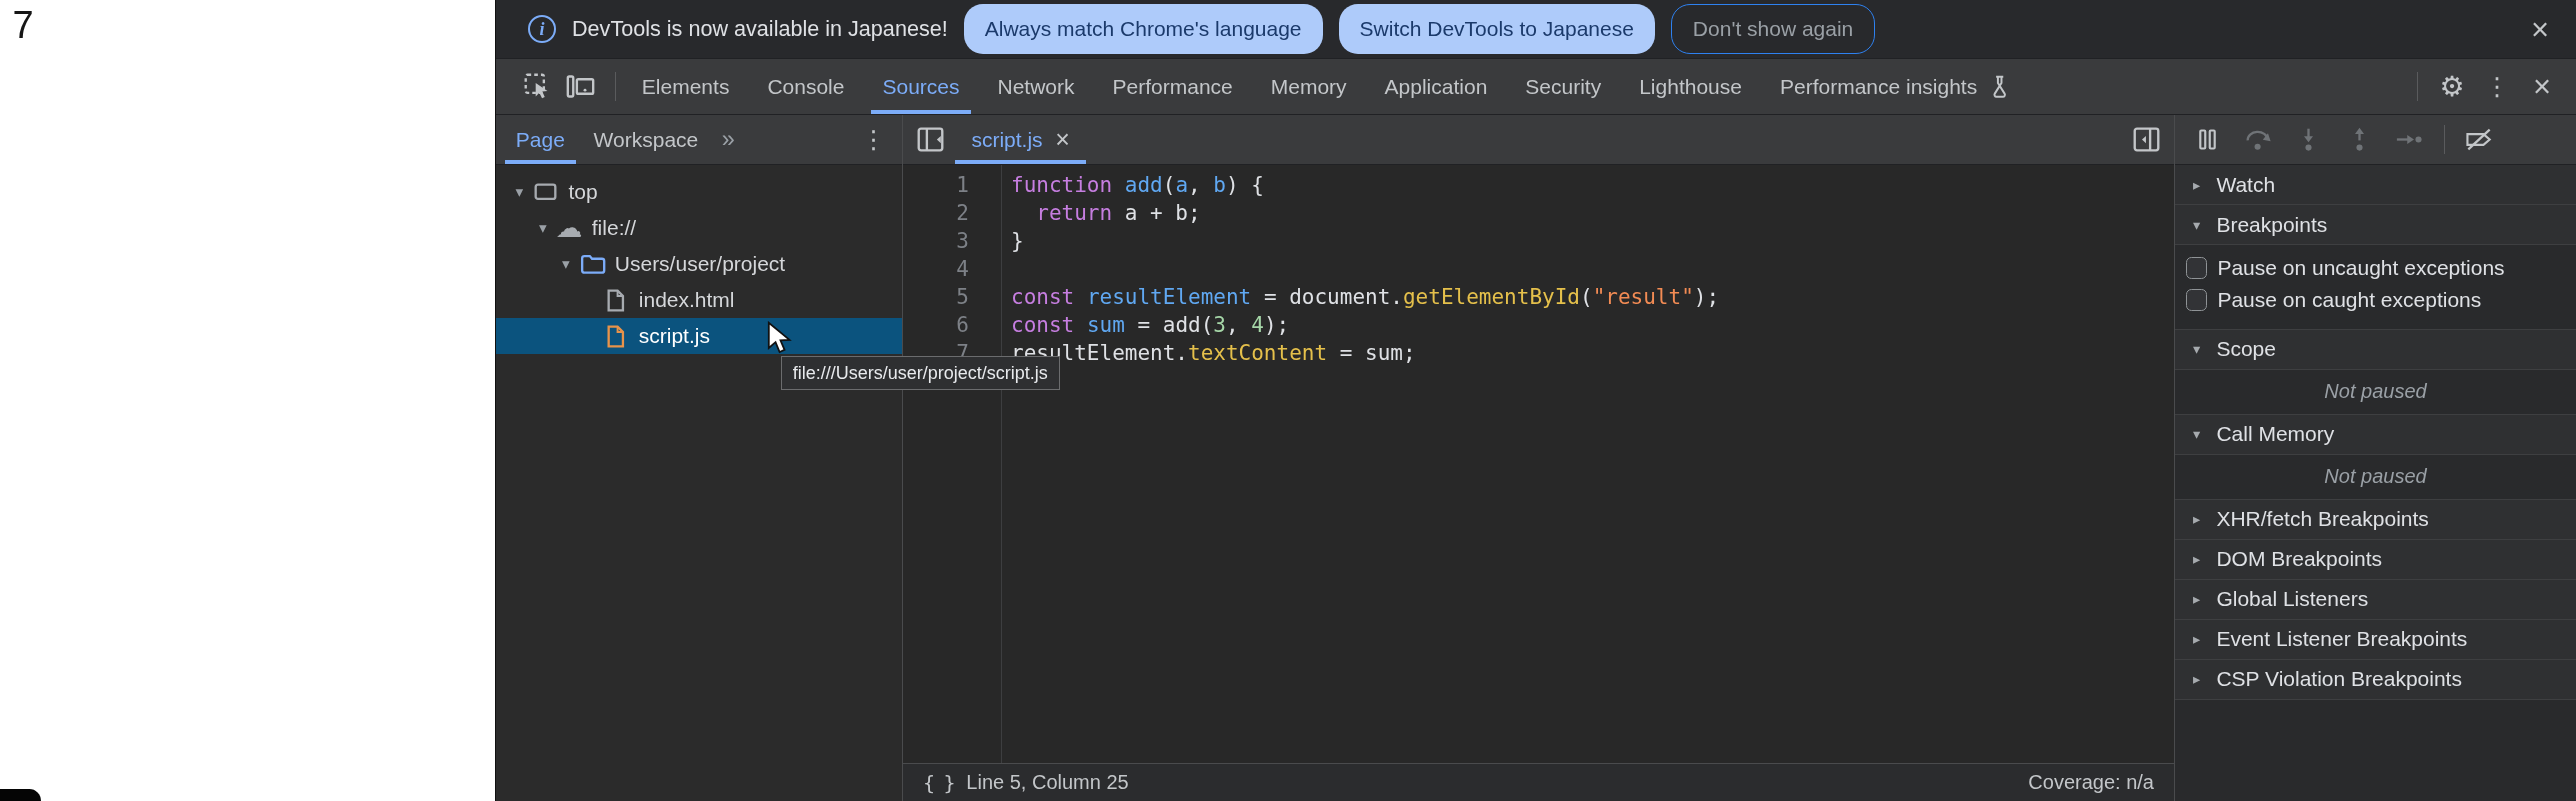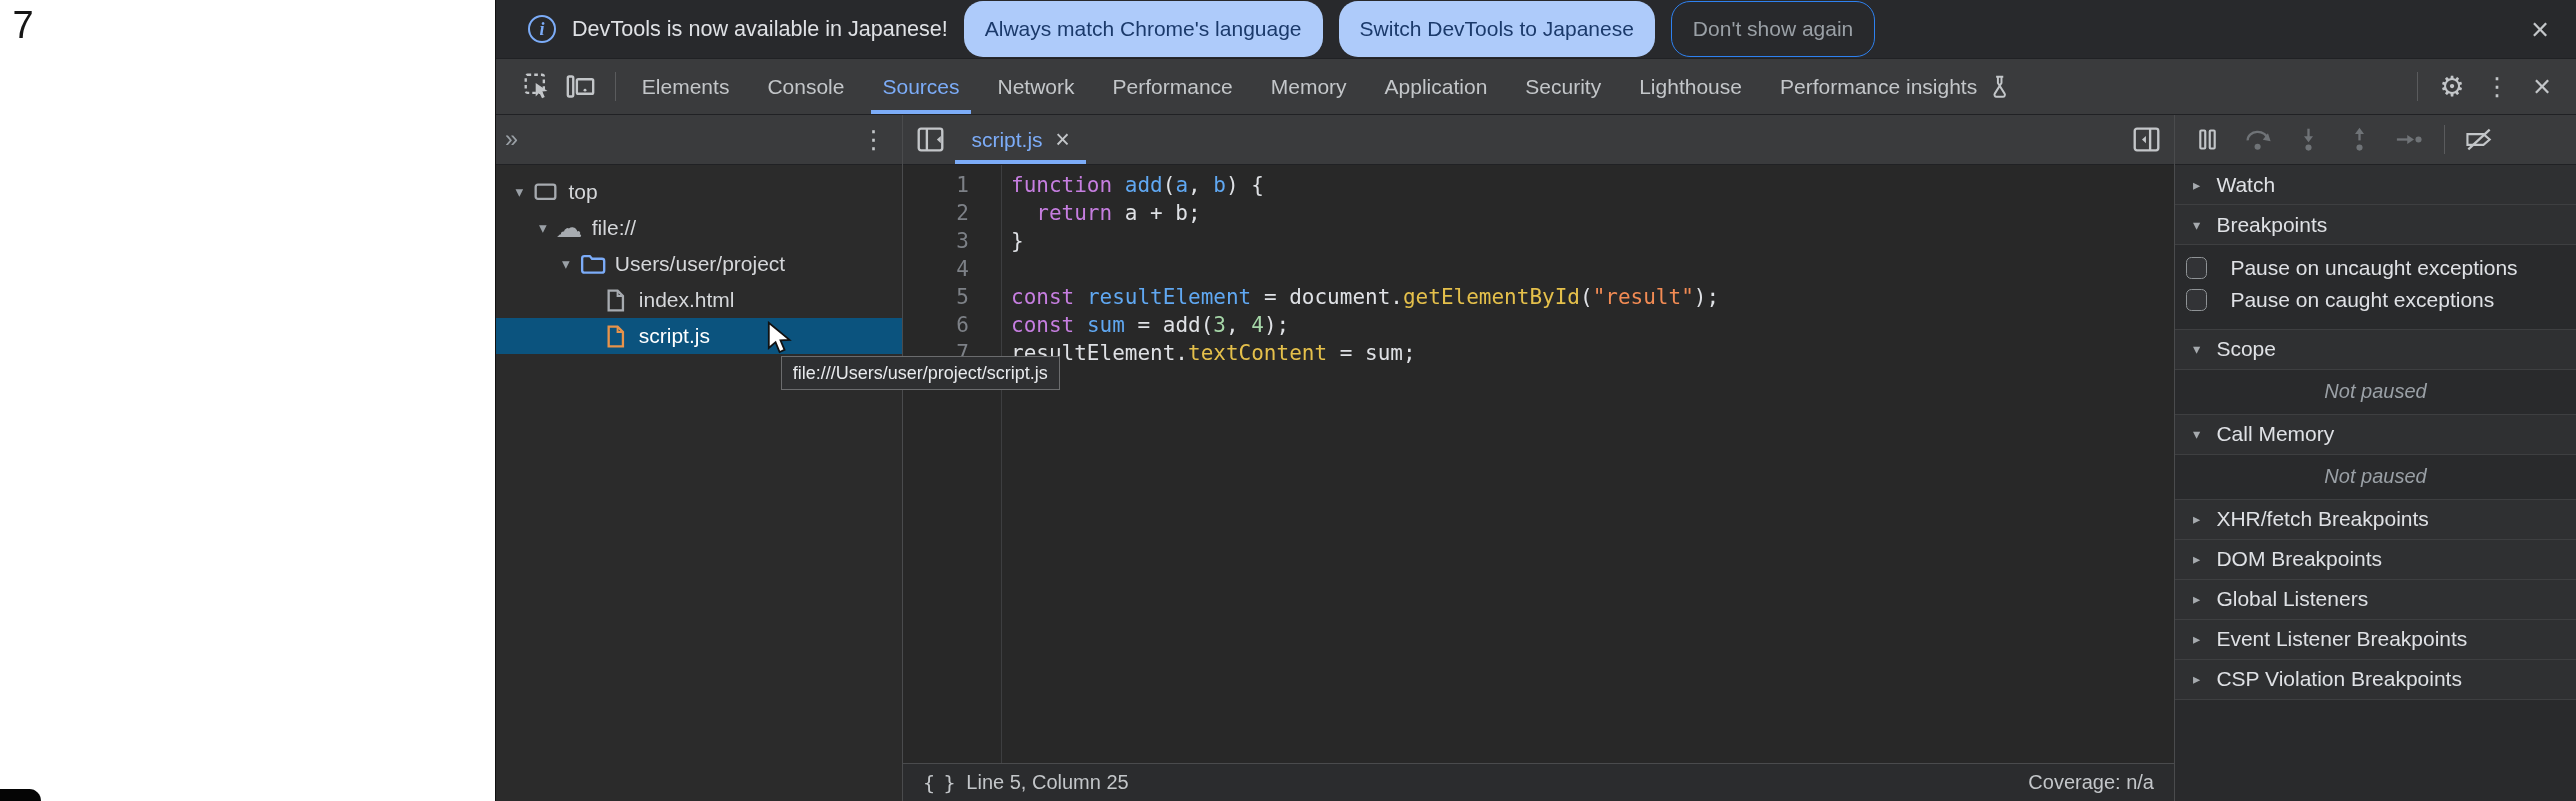--- a/index.html
+++ b/index.html
@@ -33,21 +33,21 @@
   .devtools{position:absolute;left:495px;top:0;right:0;bottom:0;display:flex;flex-direction:column;
             background:var(--bg-editor);border-left:0.9px solid #111;}
 
   
   .infobar{flex:0 0 59px;background:var(--bg-infobar);display:flex;align-items:center;
            padding:0 21.6px 0 32px;gap:16px;border-bottom:0.9px solid var(--border-dark);}
   .info-icon{width:28px;height:28px;border:2.3px solid var(--accent);border-radius:50%;
              color:var(--accent);display:flex;align-items:center;justify-content:center;
              font-size:18px;font-weight:bold;font-family:"Liberation Serif",serif;font-style:italic;flex:0 0 auto;}
   .infobar-msg{color:var(--text);font-size:21.6px;white-space:nowrap;}
-  .pill{height:56px;border-radius:19px;padding:10px 21px;display:flex;align-items:center;
+  .pill{height:50px;border-radius:19px;padding:10px 21px;display:flex;align-items:center;
         font-size:21px;white-space:nowrap;cursor:default;}
   .pill.filled{background:var(--pill-bg);color:var(--pill-text);}
   .pill.outlined{background:transparent;border:1.8px solid var(--pill-outline);color:var(--text-muted);}
   .spacer{flex:1;}
   .x-btn{color:var(--text-dim);font-size:31px;line-height:1;padding:0 5.4px;}
 
   
   .main-toolbar{flex:0 0 56px;background:var(--bg-toolbar);display:flex;align-items:stretch;
                 border-bottom:0.9px solid var(--border-dark);}
   .tbar-left{display:flex;align-items:center;gap:7.2px;padding:0 9px 0 23.4px;}
@@ -116,21 +116,21 @@
                  display:flex;align-items:center;gap:3.6px;padding:0 9px;}
   .dbg-btn{width:47px;height:40px;display:flex;align-items:center;justify-content:center;}
   .sections{flex:1;overflow:hidden;}
   .sect-head{height:40px;background:var(--bg-sect-head);display:flex;align-items:center;gap:10.8px;
              padding:0 12.6px;border-bottom:0.9px solid var(--border-soft);font-size:21px;color:var(--text);}
   .sect-arrow{width:18px;text-align:center;font-size:14.4px;color:#a6aaae;}
   .sect-msg{height:45px;display:flex;align-items:center;justify-content:center;
             font-size:20px;font-style:italic;color:var(--text-muted);background:var(--bg-sect-body);
             border-bottom:0.9px solid var(--border-soft);}
   .sect-checks{padding:7.2px 0 12.6px 10.8px;border-bottom:0.9px solid var(--border-soft);background:var(--bg-sect-body);}
-  .check-row{height:32px;display:flex;align-items:center;gap:23px;font-size:21px;color:var(--text);}
+  .check-row{height:32px;display:flex;align-items:center;gap:10px;font-size:21px;color:var(--text);}
   .checkbox{width:21.6px;height:21.6px;border:1.8px solid #8f9396;border-radius:5.4px;background:#323336;flex:0 0 21.6px;}
 
   
   .tooltip{position:absolute;left:781px;top:356px;height:34px;display:flex;align-items:center;
            background:#2e2f31;border:0.9px solid #6b6c6e;padding:0 10.8px;font-size:18px;color:#e8eaed;
            white-space:nowrap;z-index:30;}
   .cursor{position:absolute;left:765px;top:321px;z-index:40;}
 </style>
 </head>
 <body>
@@ -216,20 +216,24 @@
         <div class="icon-btn">
           <span class="x-btn">×</span>
         </div>
       </div>
     </div>
 
     <div class="dt-body">
 
       <div class="navigator">
         <div class="pane-header">
+          <div class="nav-tabs">
+              <div class="nav-tab selected">Page</div>
+              <div class="nav-tab">Workspace</div>
+            </div>
           <div class="chevrons">»</div>
           <div class="nav-kebab">
             <span class="kebab-glyph">⋮</span>
           </div>
         </div>
         <div class="tree">
             <div class="tree-row" style="padding-left: 12.6px;">
               <span class="tree-arrow">▾</span>
               <span class="tree-icon">
                 <svg width="25" height="21.6" viewBox="0 0 28 24">

